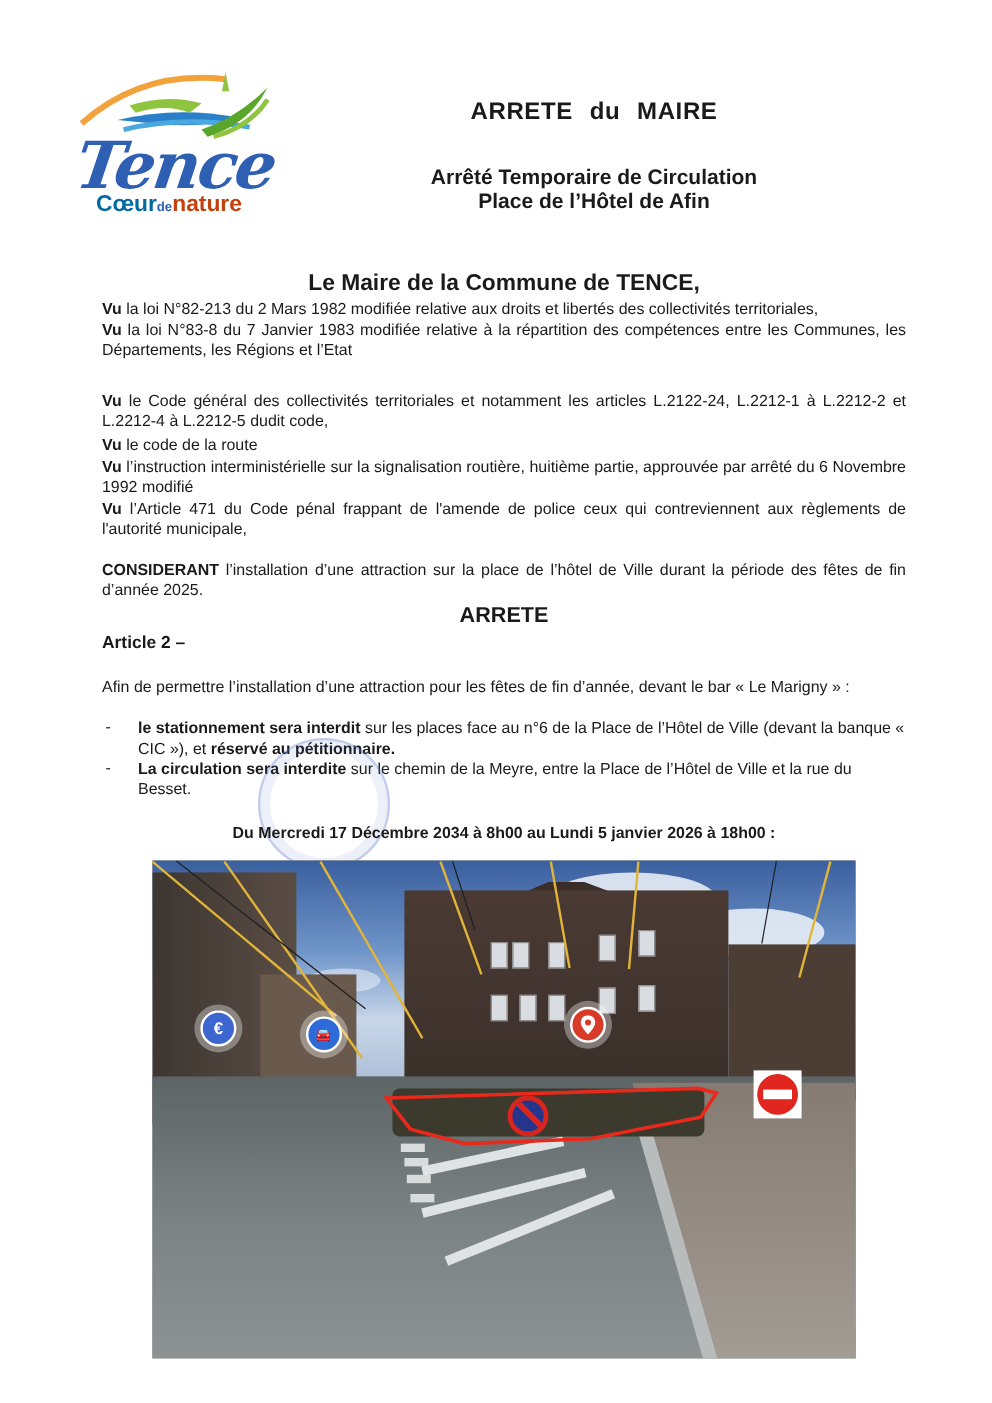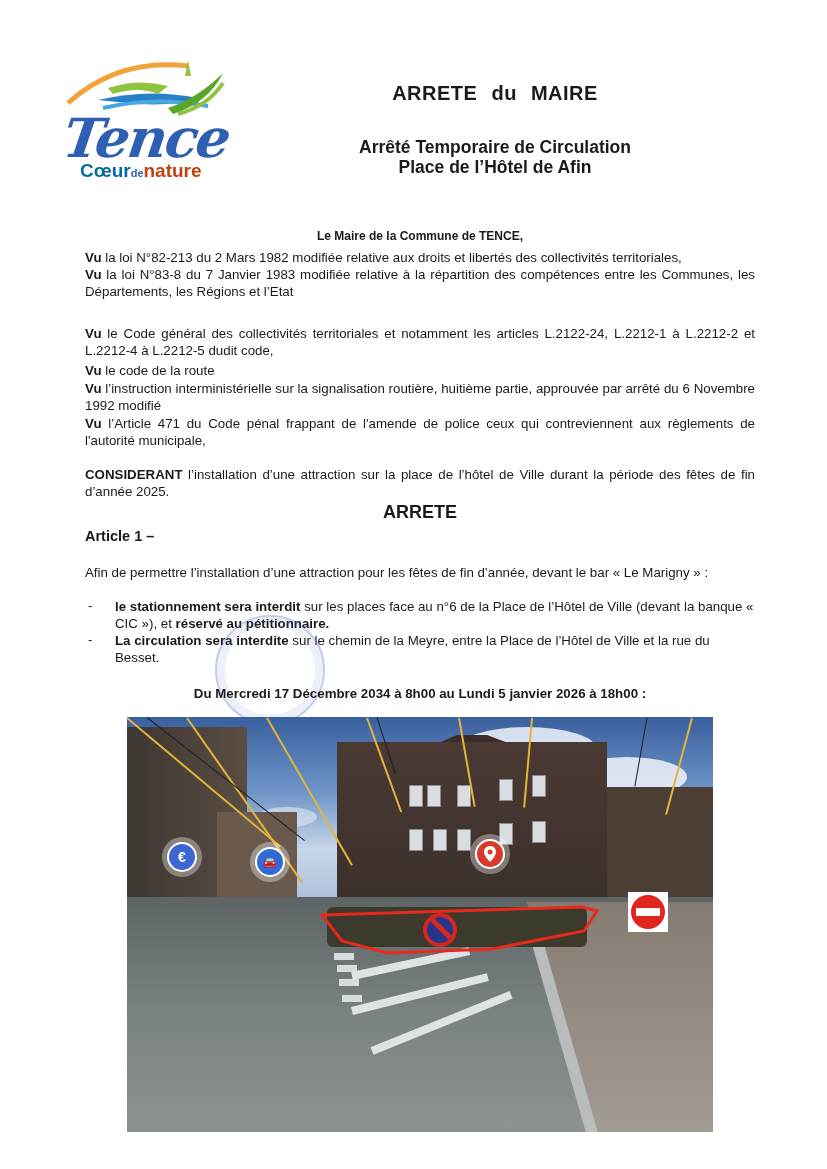--- a/index.html
+++ b/index.html
@@ -17,21 +17,21 @@
   
   .hdr { position: absolute; left: 300px; width: 390px; text-align: center; font-weight: bold; }
   .hdr-1 { top: 82px; font-size: 20px; letter-spacing: 0.5px; word-spacing: 8px; }
   .hdr-2 { top: 109px; font-size: 17.5px; margin-top: 28px; }
   .hdr-3 { top: 157px; font-size: 17.5px; }
 
   
   .txt { position: absolute; left: 85px; width: 670px; font-size: 13.3px; line-height: 17px; text-align: justify; }
   .txt b { font-weight: bold; }
   .center { text-align: center; }
-  .sub-hdr { font-size: 12px; font-weight: bold; }
+  .sub-hdr { font-size: 19px; font-weight: bold; }
   .arrete-hdr { font-size: 18px; font-weight: bold; }
   .article { font-size: 14.5px; font-weight: bold; }
   .bullet { position: absolute; left: 88px; font-size: 13.3px; }
   .btext { position: absolute; left: 115px; width: 640px; font-size: 13.3px; line-height: 17px; }
 
   
   .stamp { position: absolute; left: 215px; top: 615px; width: 110px; height: 110px; border-radius: 50%; border: 2px solid rgba(80,110,200,0.35); box-shadow: inset 0 0 0 8px rgba(80,110,200,0.10); pointer-events: none; }
 
   
   .photo { position: absolute; left: 127px; top: 717px; width: 586px; height: 415px; overflow: hidden; background: #6b6e6f; }
@@ -88,21 +88,21 @@
 <div class="txt center sub-hdr" style="top:228px">Le Maire de la Commune de TENCE,</div>
 <div class="txt" style="top:249px"><b>Vu</b><span> la loi N°82-213 du 2 Mars 1982 modifiée relative aux droits et libertés des collectivités territoriales,</span></div>
 <div class="txt" style="top:266px"><b>Vu</b><span> la loi N°83-8 du 7 Janvier 1983 modifiée relative à la répartition des compétences entre les Communes, les Départements, les Régions et l’Etat</span></div>
 <div class="txt" style="top:325px"><b>Vu</b><span> le Code général des collectivités territoriales et notamment les articles L.2122-24, L.2212-1 à L.2212-2 et L.2212-4 à L.2212-5 dudit code,</span></div>
 <div class="txt" style="top:362px"><b>Vu</b><span> le code de la route</span></div>
 <div class="txt" style="top:380px"><b>Vu</b><span> l’instruction interministérielle sur la signalisation routière, huitième partie, approuvée par arrêté du 6 Novembre 1992 modifié</span></div>
 <div class="txt" style="top:415px"><b>Vu</b><span> l’Article 471 du Code pénal frappant de l'amende de police ceux qui contreviennent aux règlements de l'autorité municipale,</span></div>
 <div class="txt" style="top:466px"><b>CONSIDERANT</b><span> l’installation d’une attraction sur la place de l’hôtel de Ville durant la période des fêtes de fin d’année 2025.</span></div>
 
 <div class="txt center arrete-hdr" style="top:504px">ARRETE</div>
-<div class="txt article" style="top:528px">Article 1 –</div>
+<div class="txt article" style="top:528px">Article 2 –</div>
 <div class="txt" style="top:564px">Afin de permettre l’installation d’une attraction pour les fêtes de fin d’année, devant le bar « Le Marigny » :</div>
 
 <div class="bullet" style="top:598px">-</div>
 <div class="btext" style="top:598px"><b>le stationnement sera interdit</b><span> sur les places face au n°6 de la Place de l’Hôtel de Ville (devant la banque « CIC »), et </span><b>réservé au pétitionnaire.</b></div>
 <div class="bullet" style="top:632px">-</div>
 <div class="btext" style="top:632px"><b>La circulation sera interdite</b><span> sur le chemin de la Meyre, entre la Place de l’Hôtel de Ville et la rue du Besset.</span></div>
 
 <div class="stamp"></div>
 
 <div class="txt center" style="top:685px;font-weight:bold;font-size:13.3px">Du Mercredi 17 Décembre 2034 à 8h00 au Lundi 5 janvier 2026 à 18h00 :</div>

